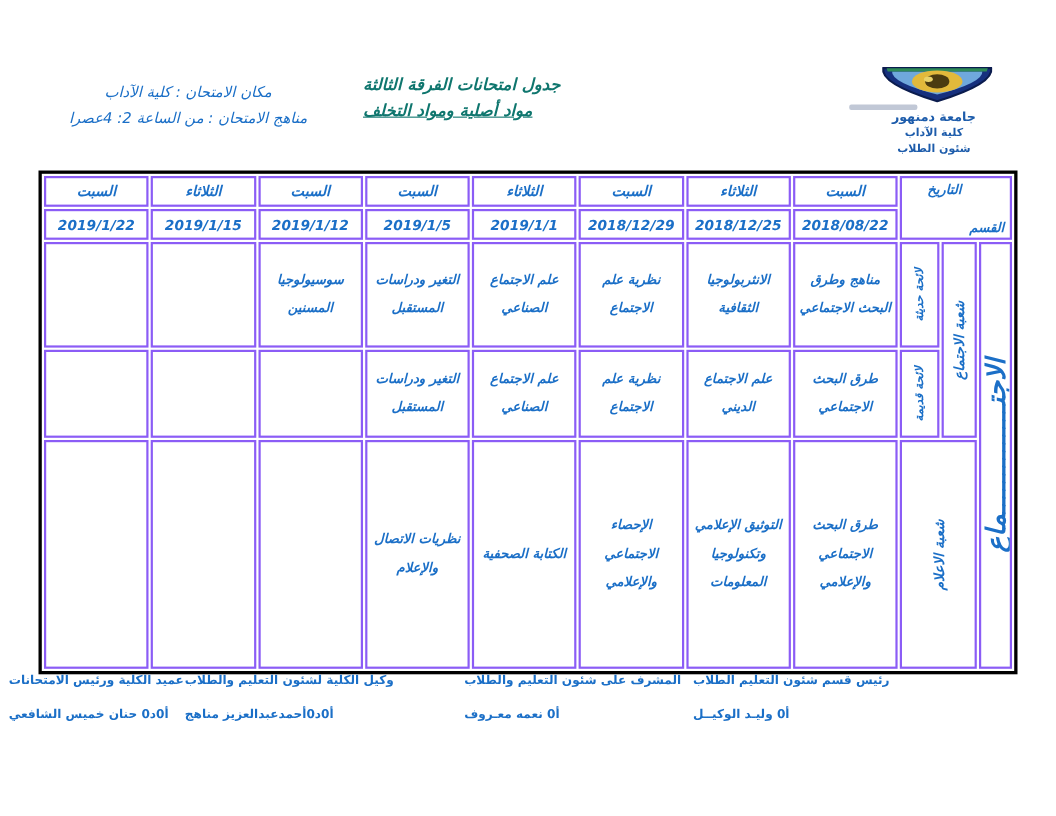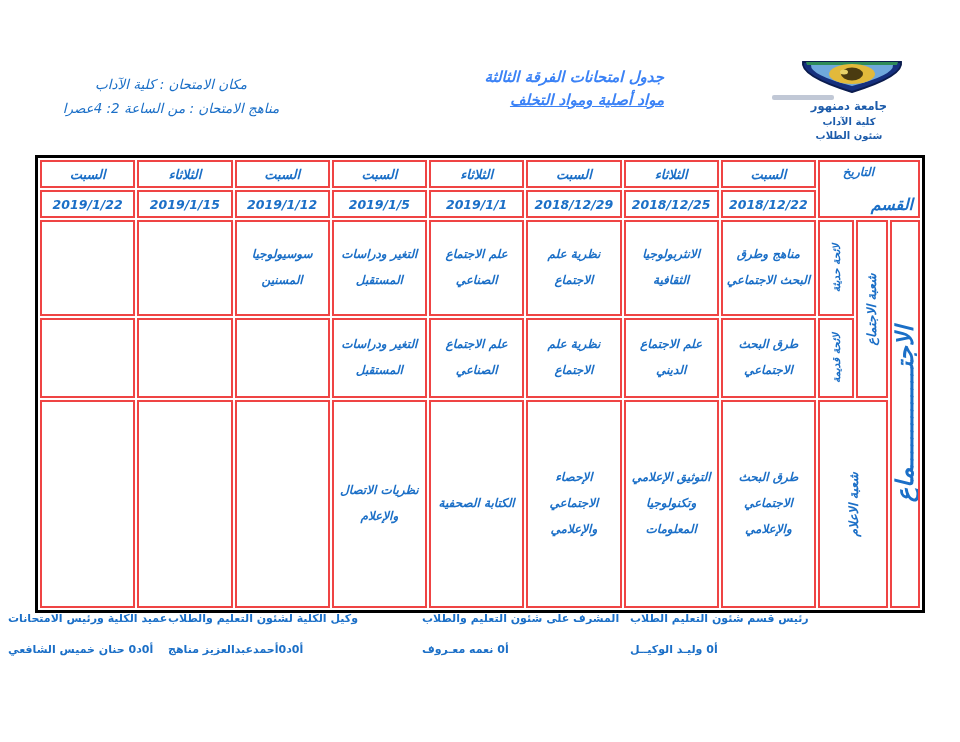--- a/index.html
+++ b/index.html
@@ -8,45 +8,45 @@
     font-family:"DejaVu Sans", sans-serif;direction:rtl;
   }
   
   .logo{position:absolute;top:56px;right:52px;width:112px;height:38px;}
   .logo-smudge{position:absolute;top:95px;right:126px;width:62px;height:5px;
     background:#8e9ab5;opacity:.55;border-radius:2px;}
   .inst{position:absolute;top:98px;right:48px;width:126px;text-align:center;
     color:#1d5cab;font-weight:bold;}
   .inst .l1{font-size:11.5px;line-height:17px;}
   .inst .l2,.inst .l3{font-size:10px;line-height:14px;}
-  .titles{position:absolute;top:66px;left:330px;width:334px;text-align:right;
-    font-weight:bold;font-style:italic;font-size:15px;line-height:23px;color:#3b82f6;}
+  .titles{position:absolute;top:66px;left:330px;width:334px;text-align:left;
+    font-weight:bold;font-style:italic;font-size:15px;line-height:23px;color:#0f766e;}
   .titles .u{text-decoration:underline;}
   .exam-info{position:absolute;top:72px;left:38px;width:266px;text-align:center;
     font-weight:normal;font-style:italic;font-size:13.5px;line-height:24px;color:#1b6fc7;}
   
   table.sched{position:absolute;top:155px;right:35px;width:890px;height:455px;
     border-collapse:separate;border-spacing:2px;border:3px solid #000;
     table-layout:fixed;background:#fff;}
-  table.sched td{border:2px solid #ef4444;background:#fff;text-align:center;vertical-align:middle;
+  table.sched td{border:2px solid #8b5cf6;background:#fff;text-align:center;vertical-align:middle;
     color:#1b6fc7;font-weight:bold;font-style:italic;padding:0 3px;overflow:hidden;}
   td.gray{background:#a6a6a6;}
   tr.day-row td{height:24px;font-size:13px;}
   tr.date-row td{height:24px;font-size:12.5px;}
   td.course{font-size:12px;line-height:2.15;}
   tr.r1 td{height:92px;}
   tr.r2 td{height:76px;}
   tr.r3 td{height:204px;}
   
   td.corner{position:relative;padding:0;
     background-image:linear-gradient(to bottom right,
       transparent calc(50% - 1.3px), #000 calc(50% - 1.3px),
       #000 calc(50% + 1.3px), transparent calc(50% + 1.3px));}
   td.corner .c-top{position:absolute;top:3px;right:44px;font-size:12px;}
-  td.corner .c-bottom{position:absolute;bottom:2px;right:5px;font-size:16px;}
+  td.corner .c-bottom{position:absolute;bottom:2px;right:5px;font-size:12px;}
   
   td.vcell{position:relative;padding:0;}
   td.vcell .vbox{position:absolute;inset:0;display:flex;align-items:center;justify-content:center;}
   td.vcell .vtext{white-space:nowrap;transform:rotate(-90deg);}
   .dept-text{font-size:24px;}
   .sect-text{font-size:12.5px;}
   .reg-text{font-size:10.5px;}
   
   .sig{position:absolute;text-align:left;color:#1b6fc7;font-weight:bold;font-size:11px;}
   .sig .name{margin-top:18px;}
@@ -109,21 +109,21 @@
     <td>السبت</td>
     <td>الثلاثاء</td>
     <td>السبت</td>
     <td>الثلاثاء</td>
     <td>السبت</td>
     <td>السبت</td>
     <td>الثلاثاء</td>
     <td>السبت</td>
   </tr>
   <tr class="date-row">
-    <td>2018/12/22</td>
+    <td>2018/08/22</td>
     <td>2018/12/25</td>
     <td>2018/12/29</td>
     <td>2019/1/1</td>
     <td>2019/1/5</td>
     <td>2019/1/12</td>
     <td>2019/1/15</td>
     <td>2019/1/22</td>
   </tr>
   <tr class="r1">
     <td class="vcell" rowspan="3">

